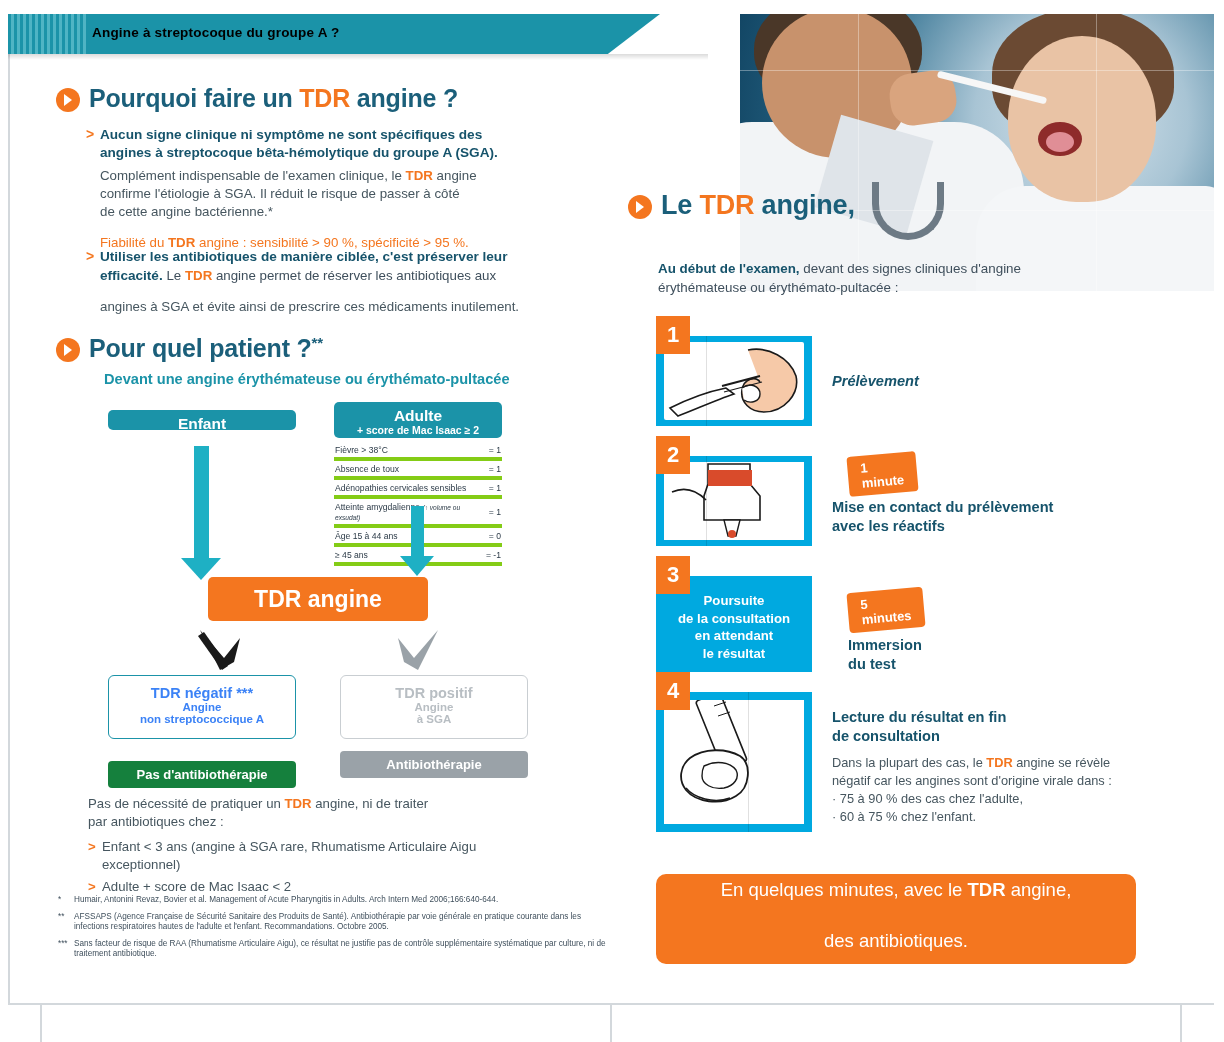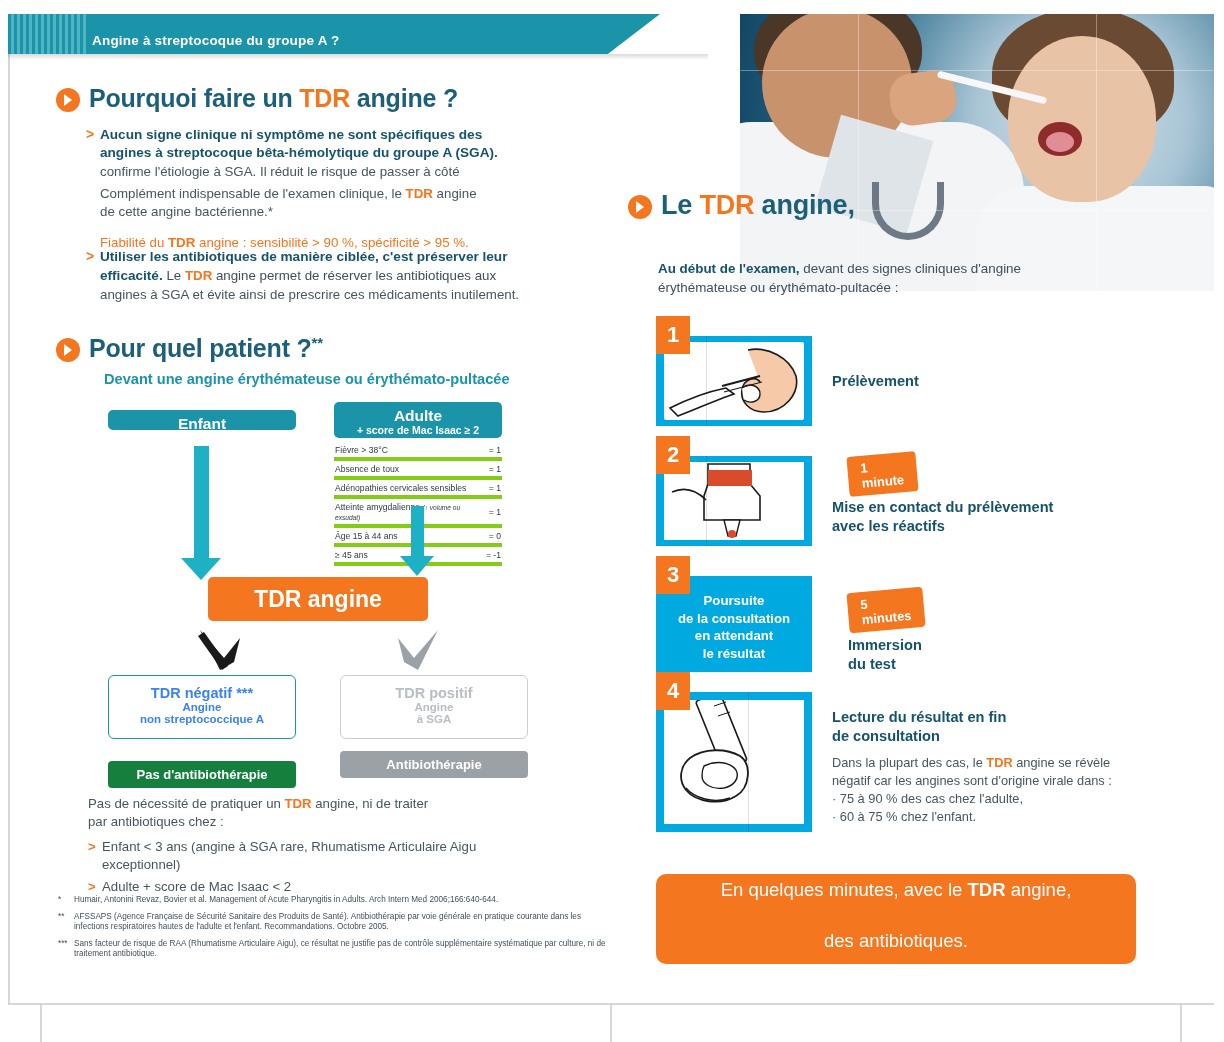--- a/index.html
+++ b/index.html
@@ -26,21 +26,21 @@
     position:absolute; left:8px; top:14px; width:616px; height:40px;
     background:#1b93a8;
     overflow:hidden;
   }
   .banner .stripes {
     position:absolute; left:0; top:0; width:80px; height:40px;
     background:repeating-linear-gradient(90deg,#1b93a8 0 3px,#4fb4c4 3px 6px);
   }
   .banner-text {
     position:absolute; left:84px; top:11px;
-    color:#ffffff; font-size:13.5px; font-weight:bold; letter-spacing:.2px;margin-top:8px;
+    color:#000000; font-size:13.5px; font-weight:bold; letter-spacing:.2px;
   }
   .banner-curve {
     position:absolute; left:600px; top:14px; width:140px; height:40px;
     background:#1b93a8;
     border-bottom-right-radius:40px 40px;
   }
   .banner-curve2 {
     position:absolute; left:600px; top:14px; width:150px; height:46px;
     background:#ffffff;
     border-top-left-radius:0;
@@ -267,41 +267,41 @@
       <span class="h-orange-bullet"></span><span>Pourquoi faire un </span><span class="tdr">TDR</span><span> angine ?</span>
     </h2>
   </div>
 
   <div class="block-a">
     <div style="display:flex;">
       <div class="bul" style="width:14px;flex:none;font-size:14px;">&gt;</div>
       <div style="flex:1;">
         <div class="lead">Aucun signe clinique ni symptôme ne sont spécifiques des</div>
         <div class="lead">angines à streptocoque bêta-hémolytique du groupe A (SGA).</div>
-        <div class="sub" style="margin-top:0">confirme l'étiologie à SGA. Il réduit le risque de passer à côté</div>
         <div class="sub">
           <span>Complément indispensable de l'examen clinique, le </span><span class="tdr" style="font-weight:bold">TDR</span><span> angine</span>
         </div>
+        <div class="sub" style="margin-top:0">confirme l'étiologie à SGA. Il réduit le risque de passer à côté</div>
         <div class="sub" style="margin-top:0">de cette angine bactérienne.*</div>
         <div class="fiab">
           <span class="lite">Fiabilité du </span><span>TDR</span><span class="lite"> angine : sensibilité &gt; 90 %, spécificité &gt; 95 %.</span>
         </div>
       </div>
     </div>
   </div>
 
   <div class="block-b">
     <div style="display:flex;">
       <div class="bul" style="width:14px;flex:none;font-size:14px;">&gt;</div>
       <div style="flex:1;">
         <div class="lead">Utiliser les antibiotiques de manière ciblée, c'est préserver leur</div>
         <div>
           <span class="lead">efficacité.</span><span class="body-txt" style="font-size:13.3px"> Le </span><span class="tdr" style="font-weight:bold;font-size:13.3px">TDR</span><span class="body-txt" style="font-size:13.3px"> angine permet de réserver les antibiotiques aux</span>
         </div>
-        <div class="sub" style="margin-top:0">angines à SGA et évite ainsi de prescrire ces médicaments inutilement.</div>
+        <div class="sub" style="margin-top:12px">angines à SGA et évite ainsi de prescrire ces médicaments inutilement.</div>
       </div>
     </div>
   </div>
 
   <div class="sec2-title">
     <h2 class="sec">
       <span class="h-orange-bullet"></span><span>Pour quel patient ?</span><span style="font-size:15px;vertical-align:super">**</span>
     </h2>
   </div>
   <div class="sec2-sub">Devant une angine érythémateuse ou érythémato-pultacée</div>
@@ -425,21 +425,21 @@
       <svg width="140" height="78" style="position:absolute;left:8px;top:6px;">
         <path d="M84 8 C104 4 126 16 132 34 C136 52 120 70 100 70 C86 70 76 60 78 48 C80 36 92 34 96 40" fill="#f6c9a8" stroke="#1a1a1a" stroke-width="1.6"></path>
         <path d="M78 46 C86 40 96 44 96 52 C96 60 86 62 80 58" fill="#ffffff" stroke="#1a1a1a" stroke-width="1.4"></path>
         <path d="M6 66 C22 58 42 50 62 46 L70 52 C52 58 30 68 14 74 Z" fill="#ffffff" stroke="#1a1a1a" stroke-width="1.6"></path>
         <line x1="58" y1="44" x2="96" y2="34" stroke="#1a1a1a" stroke-width="2"></line>
         <line x1="60" y1="50" x2="98" y2="40" stroke="#1a1a1a" stroke-width="1.2"></line>
       </svg>
       <div style="position:absolute;left:50px;top:0;width:1px;height:90px;background:rgba(0,0,0,.12);"></div>
     </div>
     <div class="step-num">1</div>
-    <div class="step-label" style="left:176px;top:36px;">Prélèvement</div>
+    <div class="step-label" style="left:176px;top:36px;font-style:italic;">Prélèvement</div>
   </div>
 
   <div class="step" style="left:656px;top:456px;">
     <div class="step-img">
       <div class="white" style="left:8px;top:6px;width:140px;height:78px;"></div>
       <svg width="140" height="78" style="position:absolute;left:8px;top:6px;">
         <path d="M44 2 L86 2 L86 22 L96 34 L96 58 L40 58 L40 34 L44 22 Z" fill="#ffffff" stroke="#1a1a1a" stroke-width="1.6"></path>
         <rect x="44" y="8" width="44" height="16" fill="#d94b2b"></rect>
         <path d="M60 58 L76 58 L72 74 L64 74 Z" fill="#ffffff" stroke="#1a1a1a" stroke-width="1.4"></path>
         <circle cx="68" cy="72" r="4" fill="#d94b2b"></circle>

